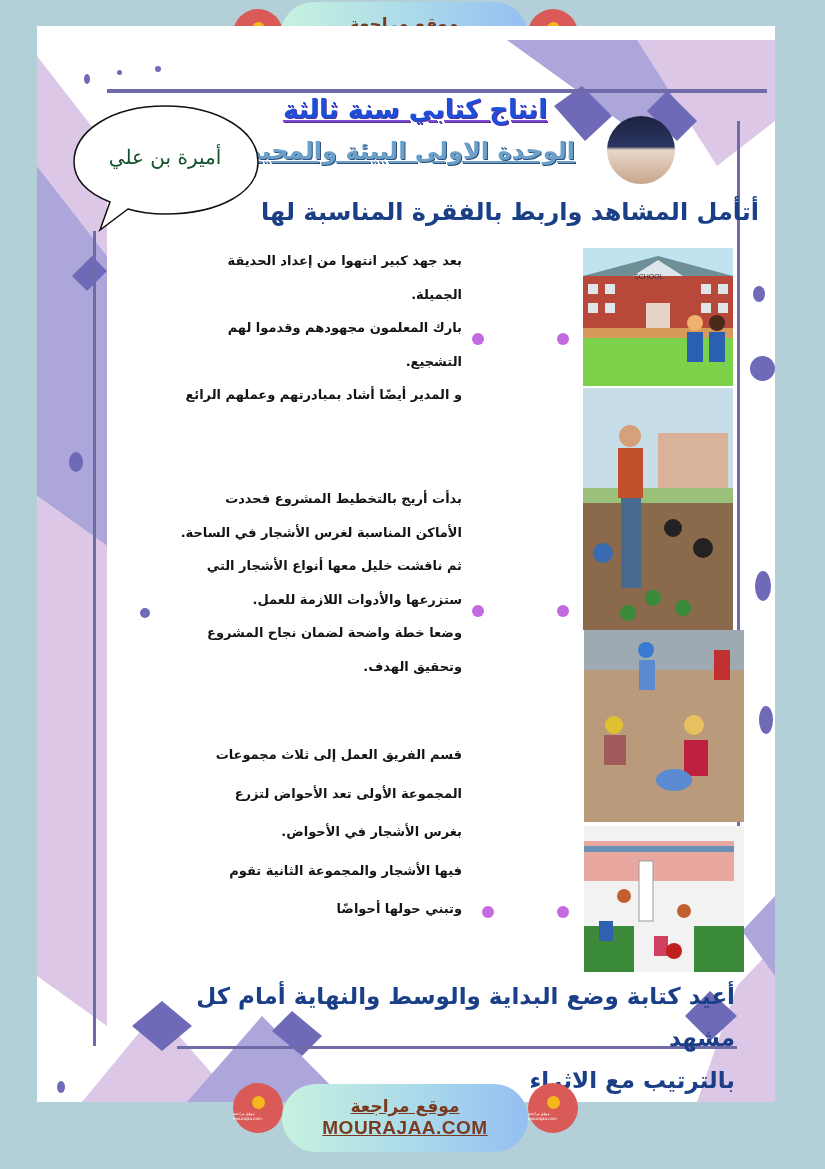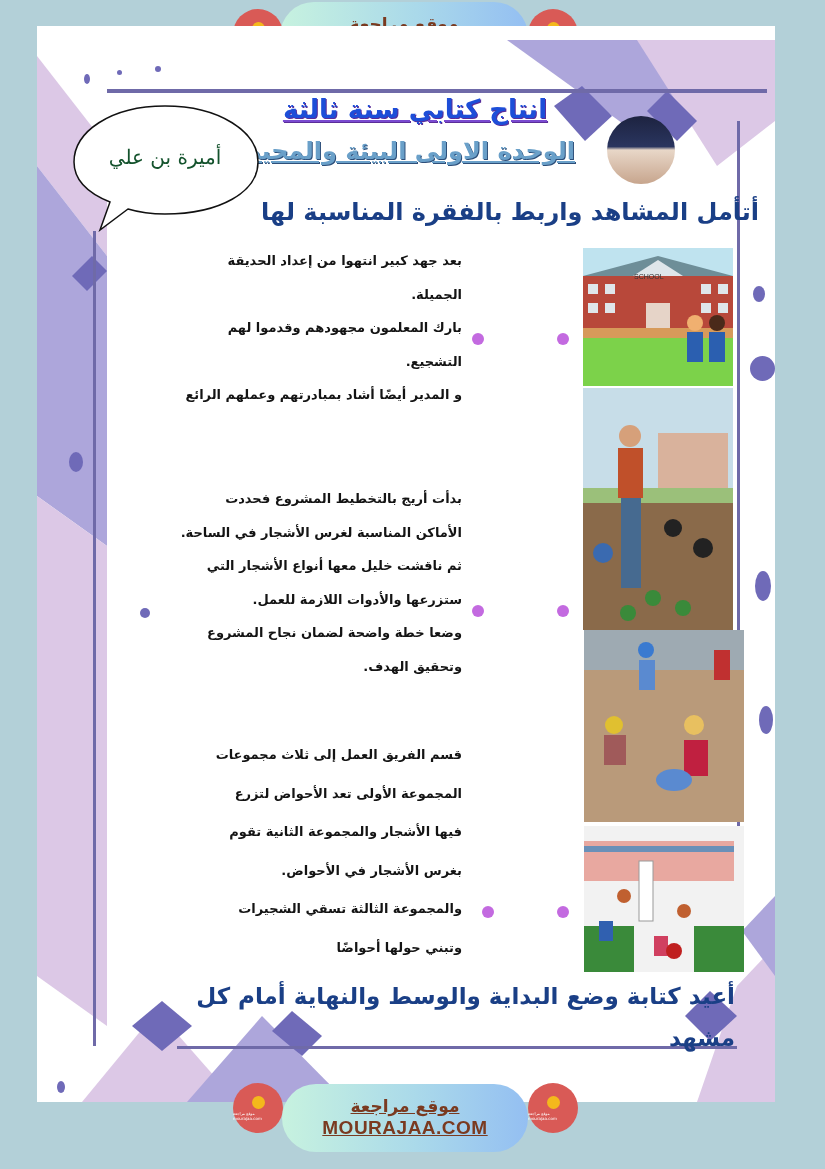--- a/index.html
+++ b/index.html
@@ -157,23 +157,22 @@
   <div>الأماكن المناسبة لغرس الأشجار في الساحة.</div>
   <div>ثم ناقشت خليل معها أنواع الأشجار التي</div>
   <div>ستزرعها والأدوات اللازمة للعمل.</div>
   <div>وضعا خطة واضحة لضمان نجاح المشروع</div>
   <div>وتحقيق الهدف.</div>
 </div>
 
 <div class="para" style="right:363px; top:736px; width:370px; line-height:38.5px;">
   <div>قسم الفريق العمل إلى ثلاث مجموعات</div>
   <div>المجموعة الأولى تعد الأحواض لتزرع</div>
+  <div>بغرس الأشجار في الأحواض.</div>
   <div>فيها الأشجار والمجموعة الثانية تقوم</div>
-  <div>بغرس الأشجار في الأحواض.</div>
-  <div>والمجموعة الثالثة تسقي الشجيرات</div>
   <div>وتبني حولها أحواضًا</div>
 </div>
 
 <div class="bullet" style="left:472px; top:333px;"></div>
 <div class="bullet" style="left:472px; top:605px;"></div>
 <div class="bullet" style="left:482px; top:906px;"></div>
 <div class="bullet" style="left:557px; top:333px;"></div>
 <div class="bullet" style="left:557px; top:605px;"></div>
 <div class="bullet" style="left:557px; top:906px;"></div>
 
@@ -243,20 +242,21 @@
     <circle cx="40" cy="70" r="7" fill="#c06030"></circle>
       <circle cx="100" cy="85" r="7" fill="#c06030"></circle>
     <rect x="15" y="95" width="14" height="20" fill="#3060b0"></rect>
       <rect x="70" y="110" width="14" height="20" fill="#d04060"></rect>
     <circle cx="90" cy="125" r="8" fill="#c02020"></circle>
   </svg>
 </div>
 
 <div class="outro">
   <div>أعيد كتابة وضع البداية والوسط والنهاية أمام كل مشهد</div>
+  <div>بالترتيب مع الاثراء</div>
 </div>
 
 <div class="logo-badge" style="left:233px; top:1083px;">
   <span class="dot"></span>
   <span class="txt">موقع مراجعة mourajaa.com</span>
 </div>
 <a class="banner" style="top:1084px; left:282px; width:246px;">
   <span class="ar">موقع مراجعة</span>
   <span class="en">MOURAJAA.COM</span>
 </a>

